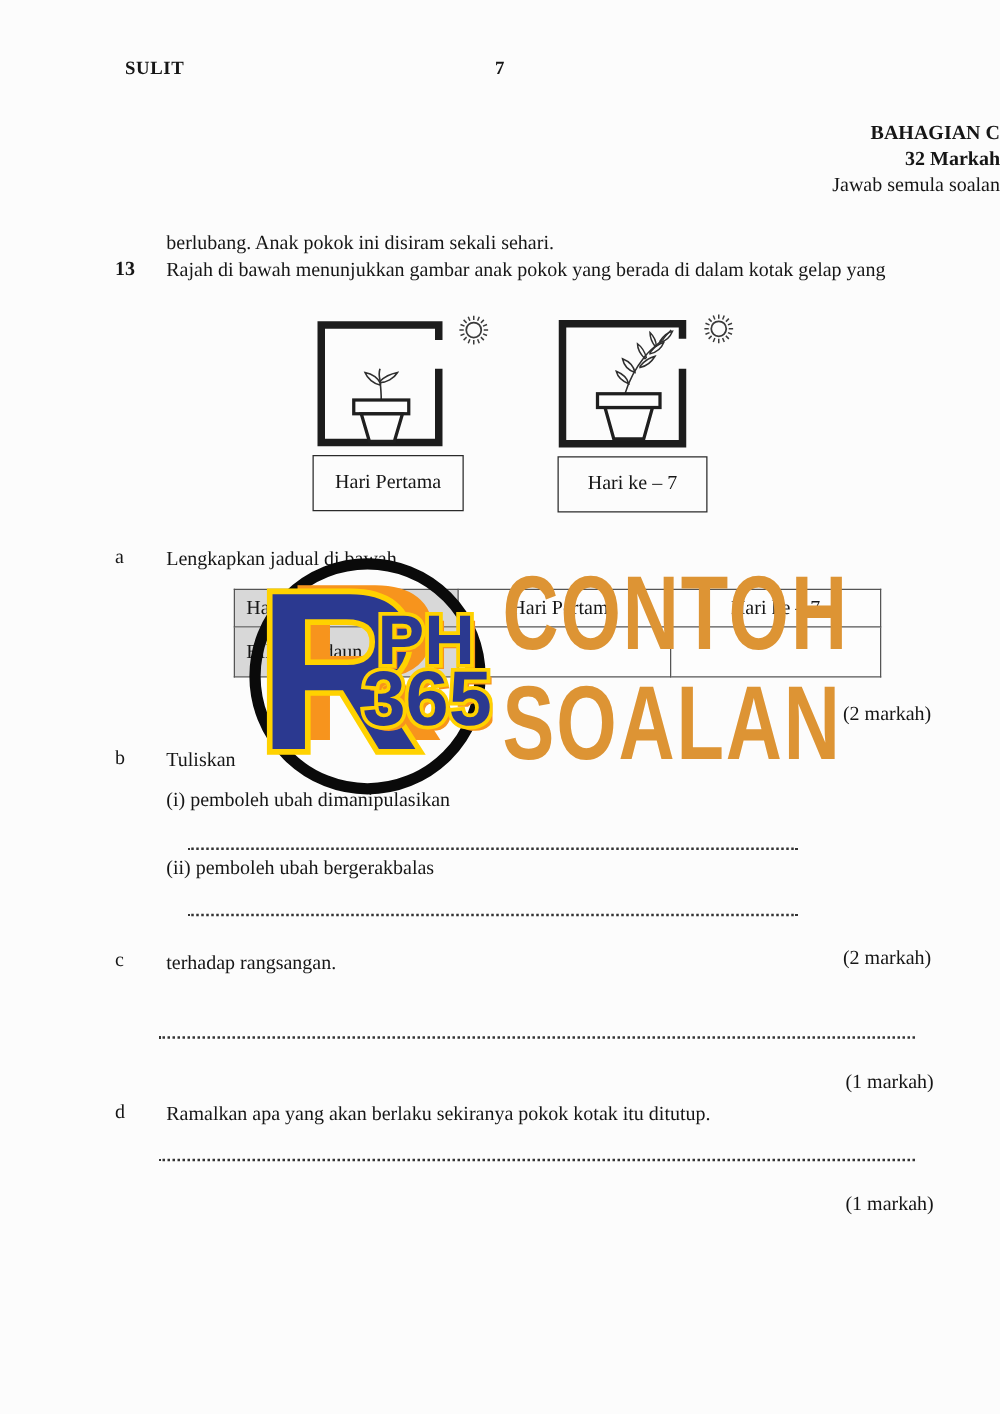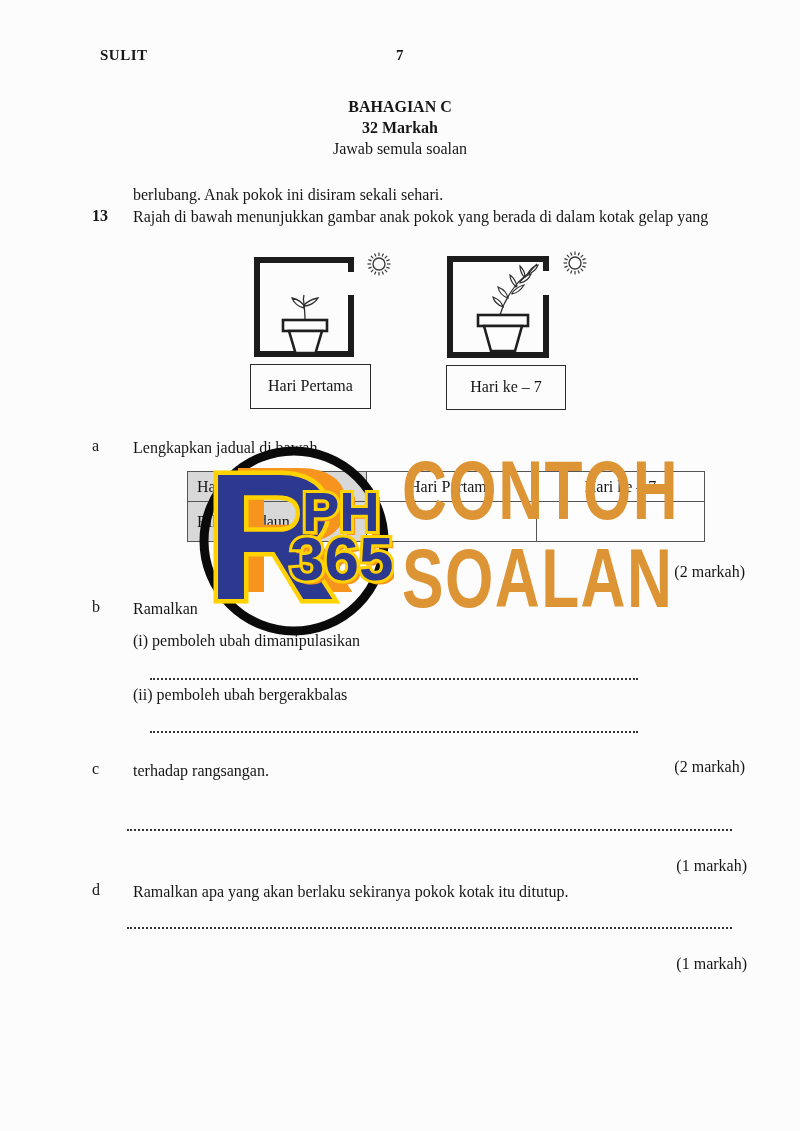--- a/index.html
+++ b/index.html
@@ -5,21 +5,21 @@
   html,body { margin:0; padding:0; background:#ffffff; }
   .page {
     position:relative; width:800px; height:1131px; margin:0 auto;
     background:#fcfcfc; overflow:hidden;
     font-family:"Liberation Serif", serif; color:#161616; font-size:16px;
   }
   .abs { position:absolute; }
   .bold { font-weight:bold; }
   .center { text-align:center; }
   .hdr { font-size:15px; font-weight:bold; letter-spacing:.5px; }
-  .secblock { left:0; top:96px; width:800px; text-align:center; line-height:21px; }
+  .secblock { left:0; top:96px; width:800px; text-align:right; line-height:21px; }
   .ital { }
   .qnum { font-weight:bold; }
   .qtext { line-height:22px; }
   .partletter { left:92px; width:20px; }
   .parttext { left:133px; line-height:22px; }
   .marks { right:55px;margin-top:19px; }
   .dotline { border-bottom:2px dotted #333; height:14px; }
   .framebox svg, .iconsun svg { display:block; }
   .daylabel {
     border:1.6px solid #2a2a2a; text-align:center; line-height:41px;
@@ -159,21 +159,21 @@
       <td class="shade">Bilangan daun</td>
       <td class="ctr"></td>
       <td class="ctr"></td>
     </tr>
   </tbody>
     </table>
 
   <div class="abs marks" style="top:544px;">(2 markah)</div>
 
   <div class="abs partletter" style="top:598px;">b</div>
-  <div class="abs parttext" style="top:598px;">Ramalkan</div>
+  <div class="abs parttext" style="top:598px;">Tuliskan</div>
   <div class="abs parttext" style="top:630px;">(i) pemboleh ubah dimanipulasikan</div>
   <div class="abs dotline" style="left:150px; top:664px; width:488px;"></div>
   <div class="abs parttext" style="top:684px;">(ii) pemboleh ubah bergerakbalas</div>
   <div class="abs dotline" style="left:150px; top:717px; width:488px;"></div>
   <div class="abs marks" style="top:739px;">(2 markah)</div>
 
   <div class="abs partletter" style="top:760px;">c</div>
   <div class="abs parttext" style="top:760px; width:645px;">
     <div>terhadap rangsangan.</div>
   </div>

